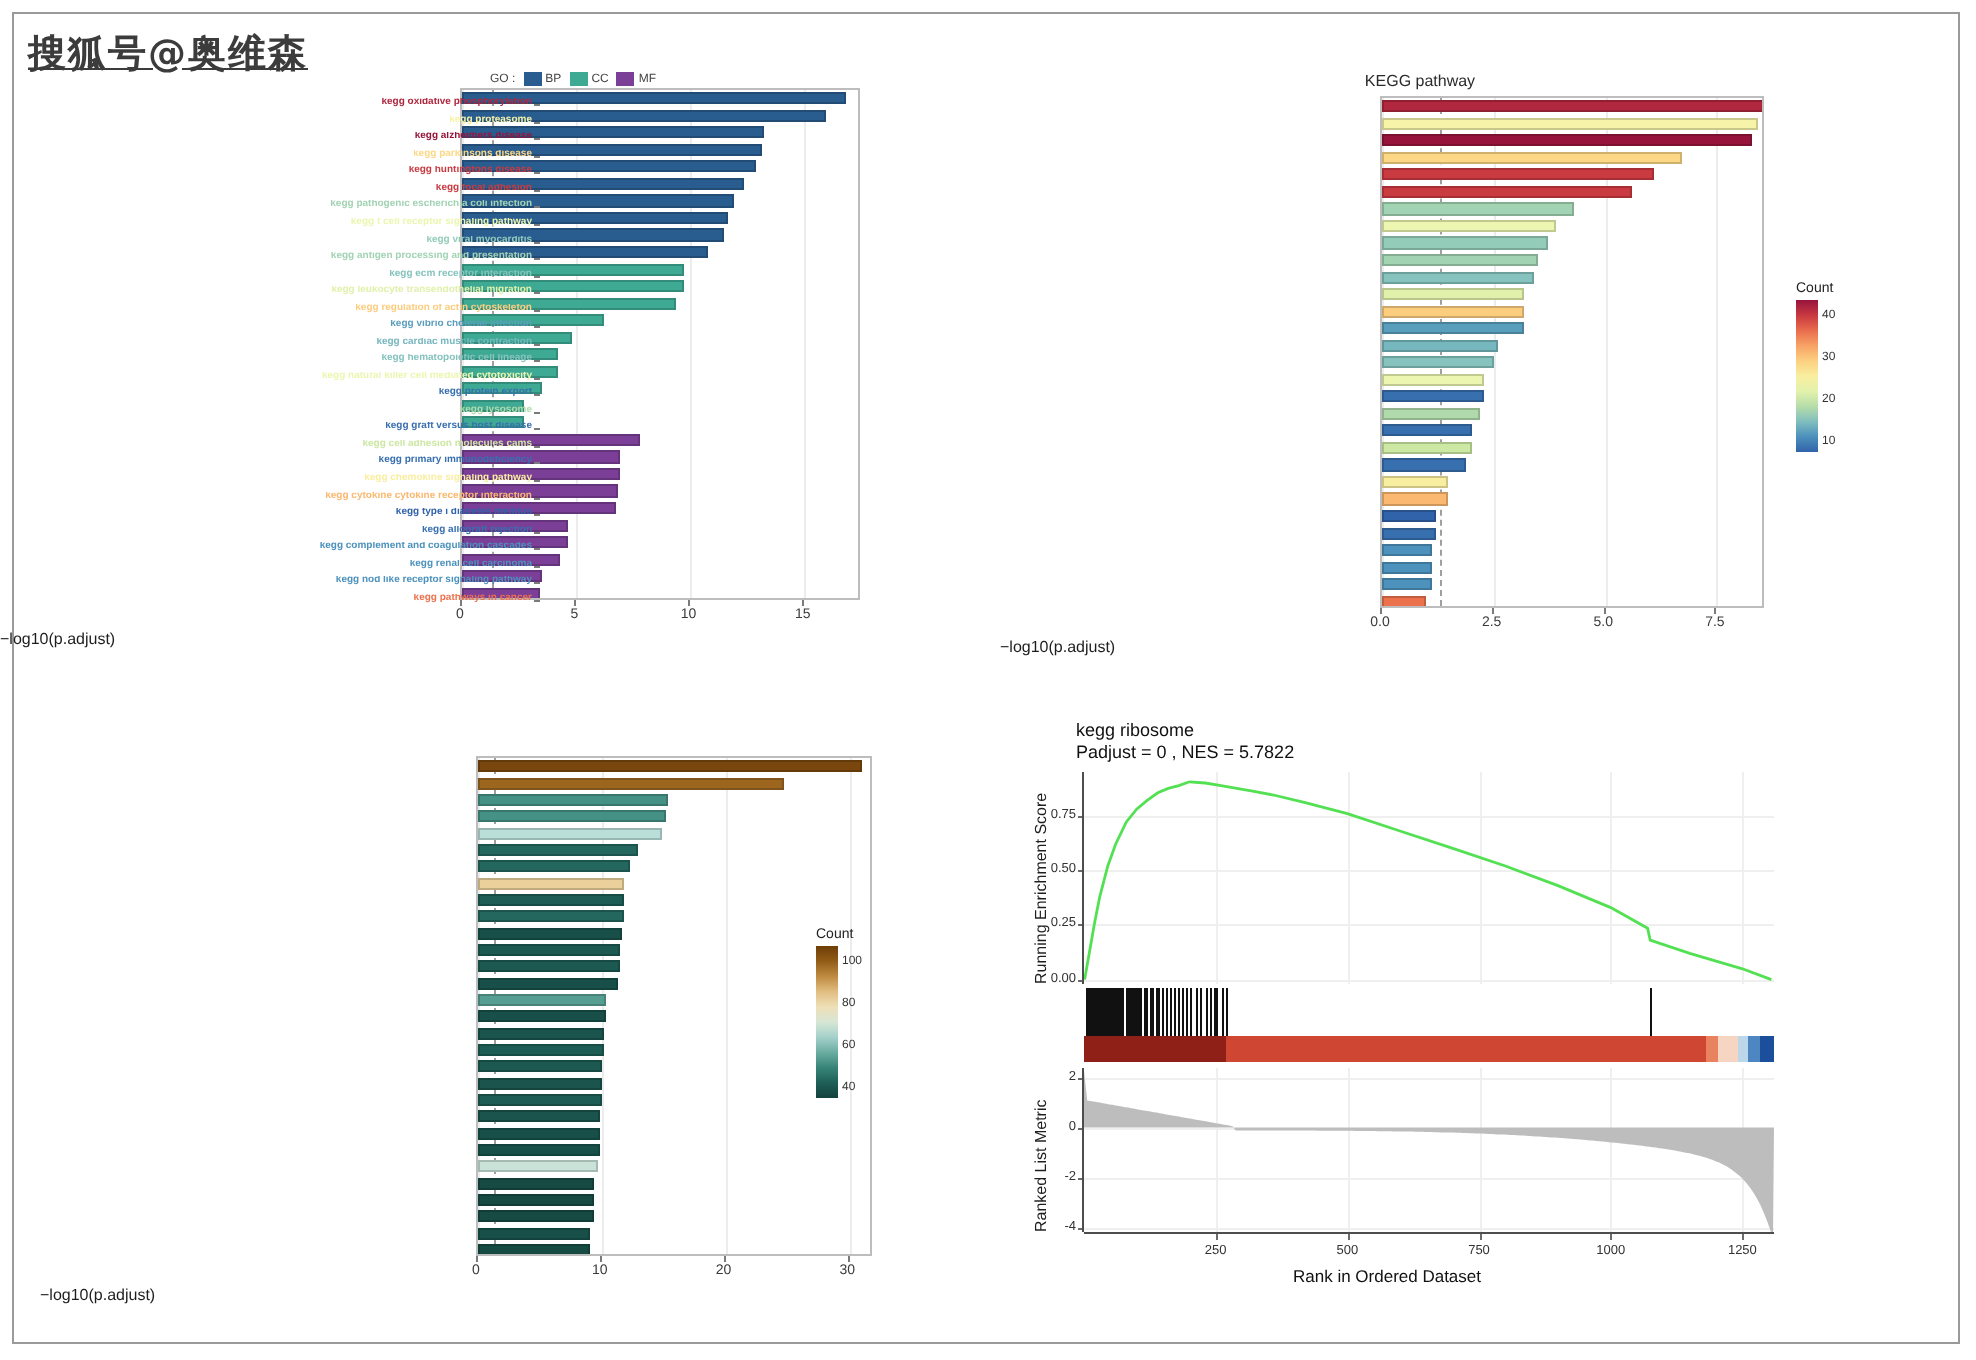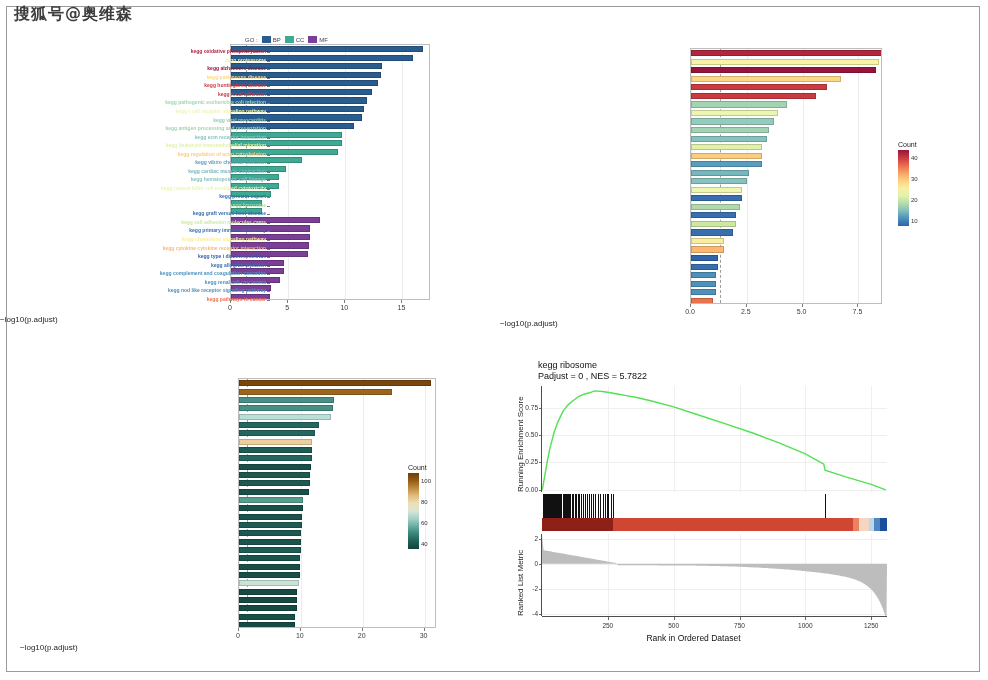--- a/index.html
+++ b/index.html
@@ -8,24 +8,25 @@
     background:#ffffff;
     font-family:"Liberation Sans", sans-serif;
     overflow:hidden;
     position:relative;
   }
   #frame{
     position:absolute;left:6px;top:6px;width:974px;height:666px;
     border:1px solid #9a9a9a;background:#fff;box-sizing:border-box;
   }
   #watermark{
-    position:absolute;left:14px;top:4px;
+    position:absolute;left:14px;top:14px;
     font-family:"DejaVu Sans", sans-serif;
-    font-size:16px;font-weight:bold;color:#3c3c3c;letter-spacing:1px;
+    font-size:19px;font-weight:bold;color:#3c3c3c;letter-spacing:1px;
     white-space:nowrap;
+    text-decoration:underline;
   }
 
   .panel{position:absolute;}
 
   .ptitle{
     position:absolute;font-size:8px;color:#2b2b2b;text-align:center;
     width:100%;left:0;
   }
 
   
@@ -204,20 +205,21 @@
         <div class="xtickmark" style="left: 344.286px;"></div>
         <div class="xticklab" style="left: 344.286px;">10</div>
         <div class="xtickmark" style="left: 401.429px;"></div>
         <div class="xticklab" style="left: 401.429px;">15</div>
       </div>
       <div class="xtitle" style="top: 285px;">−log10(p.adjust)</div>
     </div>
 </div>
 
 <div class="panel" id="keggPanel" style="left: 500px; top: 36px; width: 420px; height: 300px;">
+  <div class="ptitle" id="keggTitle" style="top: 0px; font-size: 8px;">KEGG pathway</div>
   <div class="barchart" id="keggChart">
       <div class="plotbox" style="left: 190px; top: 12px; width: 192px; height: 256px;">
         <div class="grid-v" style="left: 0px;"></div>
         <div class="grid-v" style="left: 55.814px;"></div>
         <div class="grid-v" style="left: 111.628px;"></div>
         <div class="grid-v" style="left: 167.442px;"></div>
         <div class="thresh" style="left: 29.0233px;"></div>
         <div class="brow" style="top: 1.19467px; height: 6.144px; width: 192px;">
           <div class="bar" style="width: 192px; background: rgb(176, 39, 62);"></div>
         </div>

